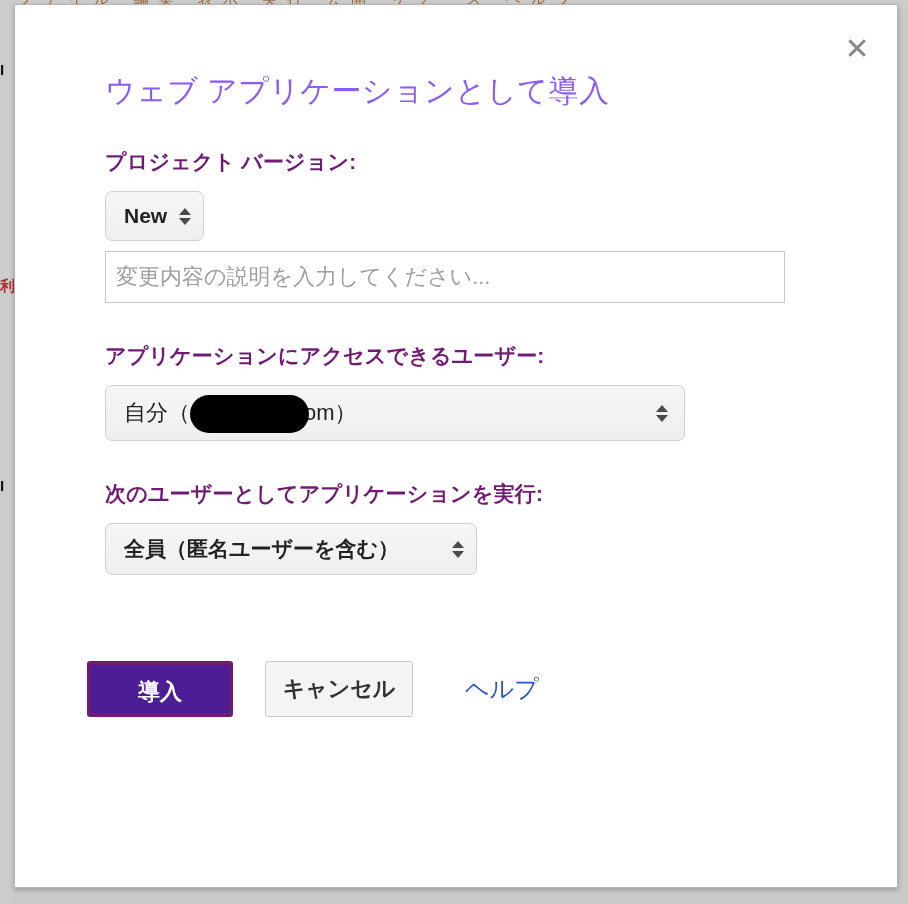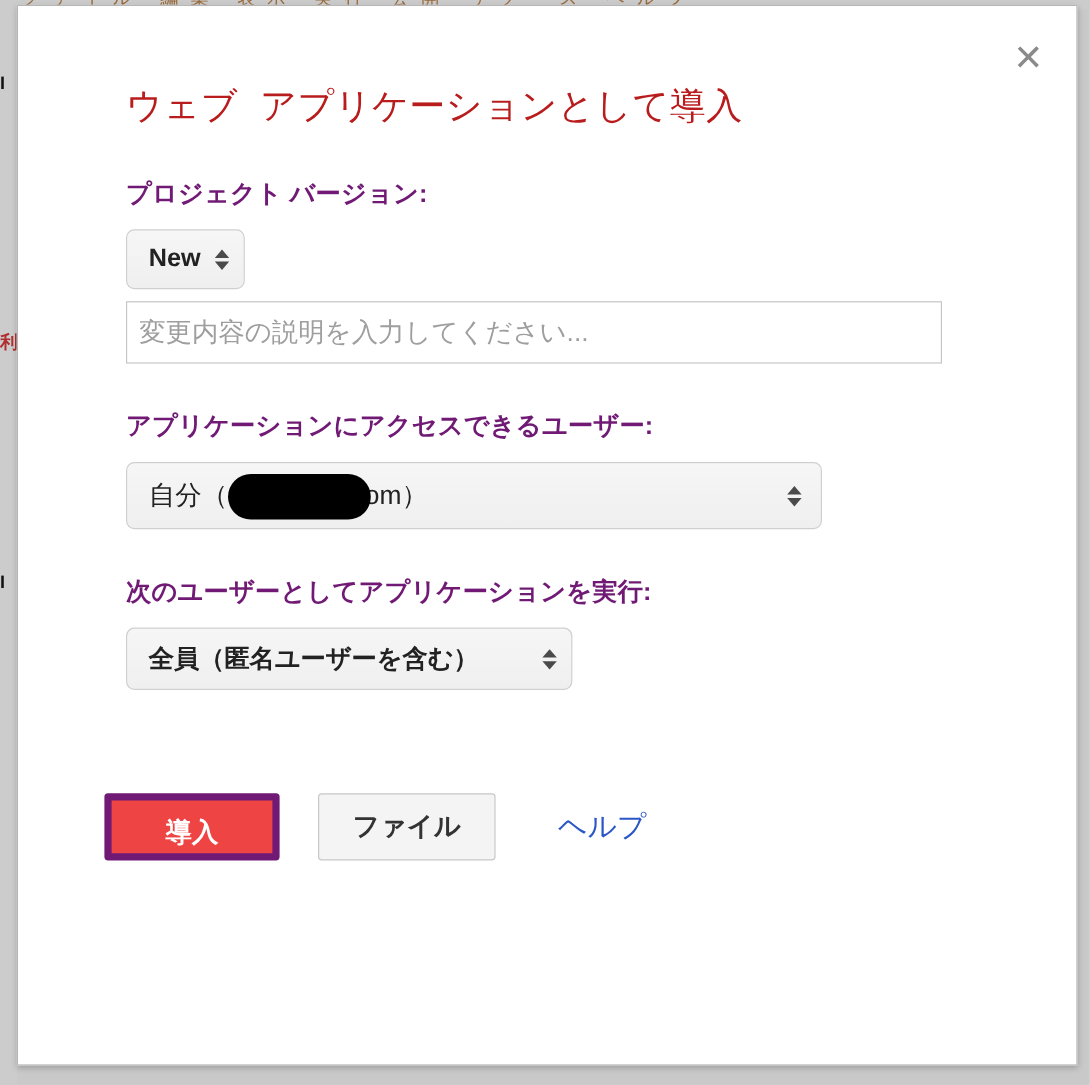--- a/index.html
+++ b/index.html
@@ -92,25 +92,24 @@
   .dialog-body {
     position: absolute;
     left: 90px;
     top: 66px;
     right: 40px;
   }
 
   .dialog-title {
     font-size: 30px;
     line-height: 40px;
-    color: #b91c1c;
+    color: #8b5cf6;
     font-weight: normal;
     margin: 0 0 38px 0;
     letter-spacing: 0.4px;
-    font-family: Liberation Mono, monospace;
   }
 
   .field-label {
     font-size: 21px;
     line-height: 26px;
     font-weight: bold;
     color: #701a75;
     margin: 0 0 16px 0;
     letter-spacing: 0.2px;
   }
@@ -241,22 +240,22 @@
     font-weight: bold;
     border-radius: 3px;
     cursor: pointer;
     text-align: center;
     user-select: none;
   }
   .btn-primary {
     width: 146px;
     height: 56px;
     line-height: 54px;
-    background: #ef4444;
-    border: 6px solid #701a75;
+    background: #4c1d95;
+    border: 4px solid #701a75;
     color: #ffffff;
   }
   .btn-secondary {
     width: 148px;
     height: 56px;
     line-height: 54px;
     margin-left: 32px;
     background: #f4f4f4;
     border: 1px solid #c8c8c8;
     color: #333333;
@@ -329,18 +328,18 @@
       <span class="sel-text">全員（匿名ユーザーを含む）</span>
       <span class="select-arrows">
         <i class="up"></i>
           <i class="down"></i>
       </span>
     </div>
 
     
     <div class="actions">
       <div class="btn btn-primary">導入</div>
-      <div class="btn btn-secondary">ファイル</div>
+      <div class="btn btn-secondary">キャンセル</div>
       <a class="help-link">ヘルプ</a>
     </div>
 
   </div>
 </div>
 
 </body></html>

